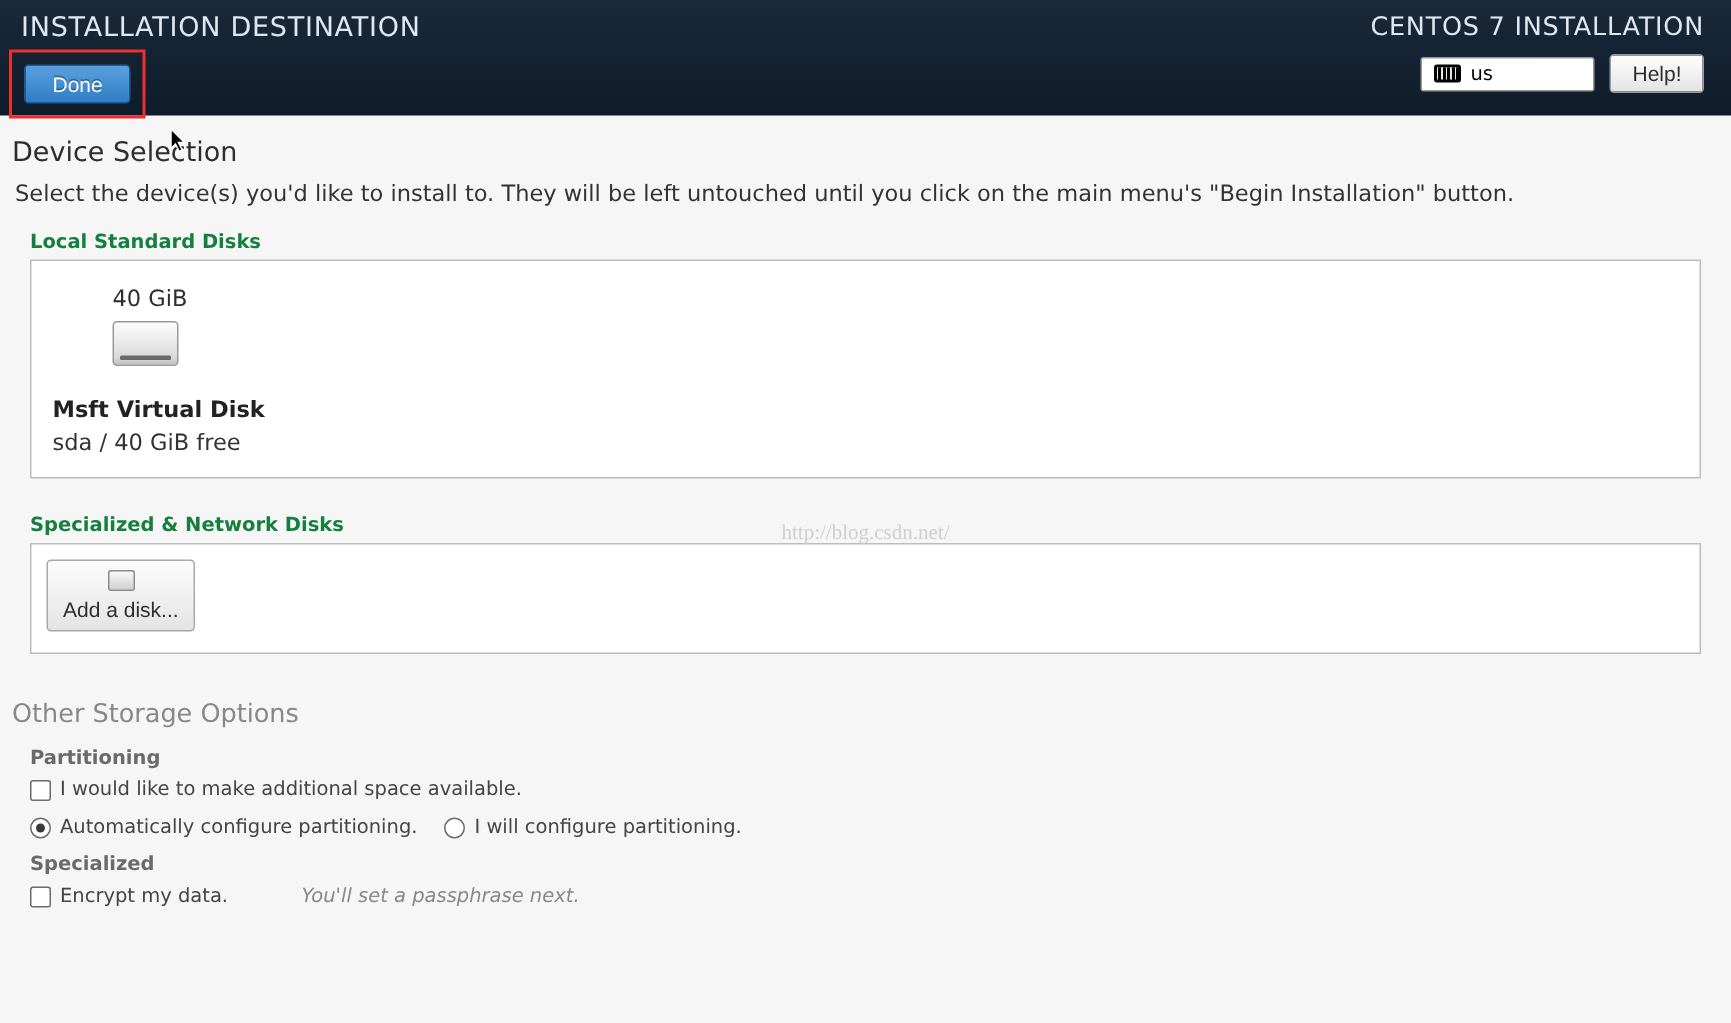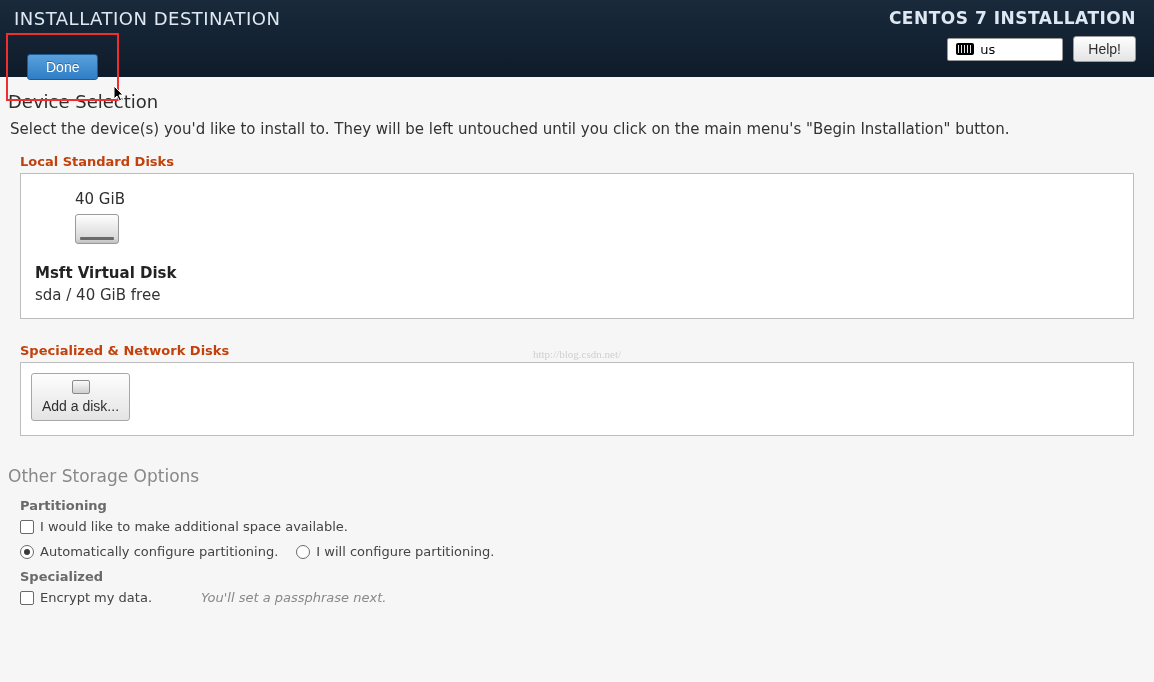--- a/index.html
+++ b/index.html
@@ -23,40 +23,40 @@
     }
     .header-left { display: flex; flex-direction: column; }
     .header-title {
       font-size: 18px;
       font-weight: 400;
       letter-spacing: 0.5px;
       color: #dfe8f2;
     }
     .done-wrapper {
       border: 2px solid #ef2e2e;
-      padding: 19px;
+      padding: 8px;
       margin-top: 4px;
       width: fit-content;
       position: relative;
       left: -8px;
     }
     .done-btn {
       background: linear-gradient(to bottom, #5aa0dc 0%, #2f7ec6 100%);
       border: 1px solid #1f5b93;
       color: #fff;
       padding: 4px 18px;
       font-size: 14px;
       border-radius: 3px;
       cursor: pointer;
       text-shadow: 0 -1px 0 rgba(0,0,0,0.3);
     }
     .header-right { display: flex; flex-direction: column; align-items: flex-end; }
     .header-right-title {
       font-size: 17px;
-      font-weight: 700;
+      font-weight: 400;
       letter-spacing: 0.5px;
       color: #dfe8f2;
     }
     .header-controls { display: flex; gap: 10px; margin-top: 8px; align-items: center; }
     .locale-indicator {
       background: #fff;
       color: #000;
       padding: 3px 8px;
       font-size: 13px;
       display: flex;
@@ -99,21 +99,21 @@
     }
     .section-sub {
       font-size: 15px;
       color: #333;
       margin-left: 2px;
       margin-bottom: 16px;
     }
     .group-label {
       font-size: 13px;
       font-weight: bold;
-      color: #c2410c;
+      color: #15803d;
       margin: 0 0 4px 12px;
     }
     .disk-box {
       border: 1px solid #bdbdbd;
       background: #fff;
       margin: 0 12px 24px 12px;
       padding: 16px 14px 14px 14px;
       min-height: 140px;
     }
     .disk-item { display: flex; flex-direction: column; align-items: flex-start; width: fit-content; }
@@ -189,21 +189,21 @@
     .radio-circle.checked::after {
       content: ""; width: 6px; height: 6px; background: #3a3a3a; border-radius: 50%;
     }
     .check-square {
       width: 14px; height: 14px; border: 1px solid #6a6a6a; border-radius: 2px; background: #fff;
     }
     .hint-italic { font-style: italic; color: #888; margin-left: 31px; }
     .watermark {
       position: absolute;
       left: 50%; top: 348px; transform: translateX(-50%);
-      color: #cfcfd3; font-size: 11px;
+      color: #cfcfd3; font-size: 14px;
       font-family: "SimSun", serif;
       pointer-events: none;
     }
     .cursor {
       position: absolute;
       top: 86px; left: 114px;
       width: 12px; height: 18px;
       pointer-events: none;
     }
   </style>

